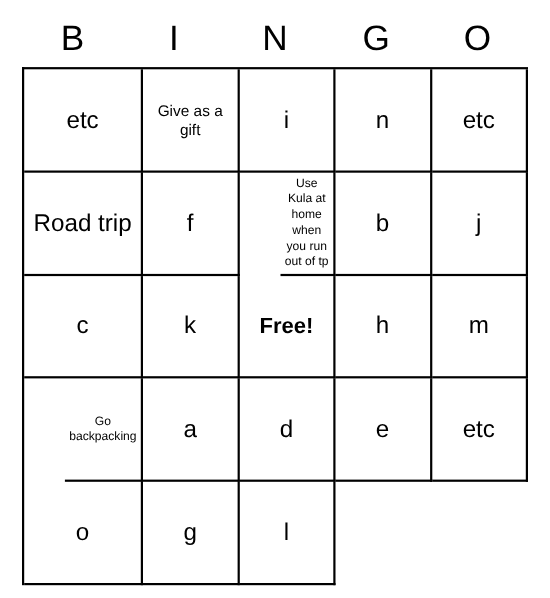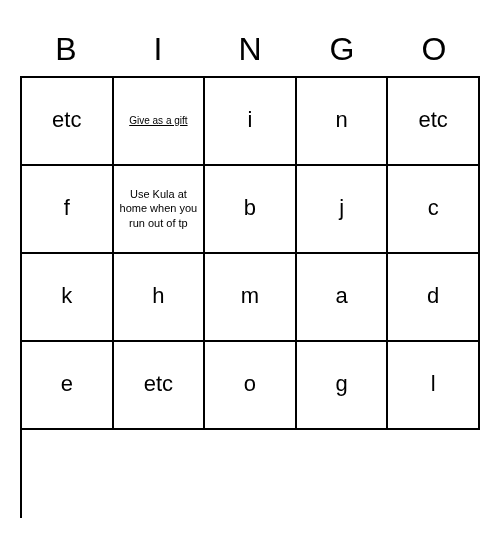--- a/index.html
+++ b/index.html
@@ -58,26 +58,26 @@
       text-align: center;
       padding: 3px 4px;
       min-height: 88px;
       font-size: 18px;
       line-height: 1.2;
     }
 
     .cell.small-text {
       font-size: 11px;
       line-height: 1.3;
+      margin-left: 37px;
     }
 
     .cell.medium-text {
-      font-size: 10px;
+      font-size: 14px;
       line-height: 1.3;
-      text-decoration: underline;
     }
 
     .cell.large-text {
       font-size: 22px;
     }
 
     .cell.free {
       font-size: 20px;
       font-weight: bold;
     }
@@ -92,28 +92,31 @@
       <div class="header-cell">N</div>
       <div class="header-cell">G</div>
       <div class="header-cell">O</div>
     </div>
   <div class="bingo-grid">
   <div class="cell large-text">etc</div>
       <div class="cell medium-text">Give as a gift</div>
       <div class="cell large-text">i</div>
       <div class="cell large-text">n</div>
       <div class="cell large-text">etc</div>
+      <div class="cell large-text">Road trip</div>
       <div class="cell large-text">f</div>
       <div class="cell small-text">Use Kula at home when you run out of tp</div>
       <div class="cell large-text">b</div>
       <div class="cell large-text">j</div>
       <div class="cell large-text">c</div>
       <div class="cell large-text">k</div>
+      <div class="cell free">Free!</div>
       <div class="cell large-text">h</div>
       <div class="cell large-text">m</div>
+      <div class="cell small-text">Go backpacking</div>
       <div class="cell large-text">a</div>
       <div class="cell large-text">d</div>
       <div class="cell large-text">e</div>
       <div class="cell large-text">etc</div>
       <div class="cell large-text">o</div>
       <div class="cell large-text">g</div>
       <div class="cell large-text">l</div>
     </div>
 </div>
 

